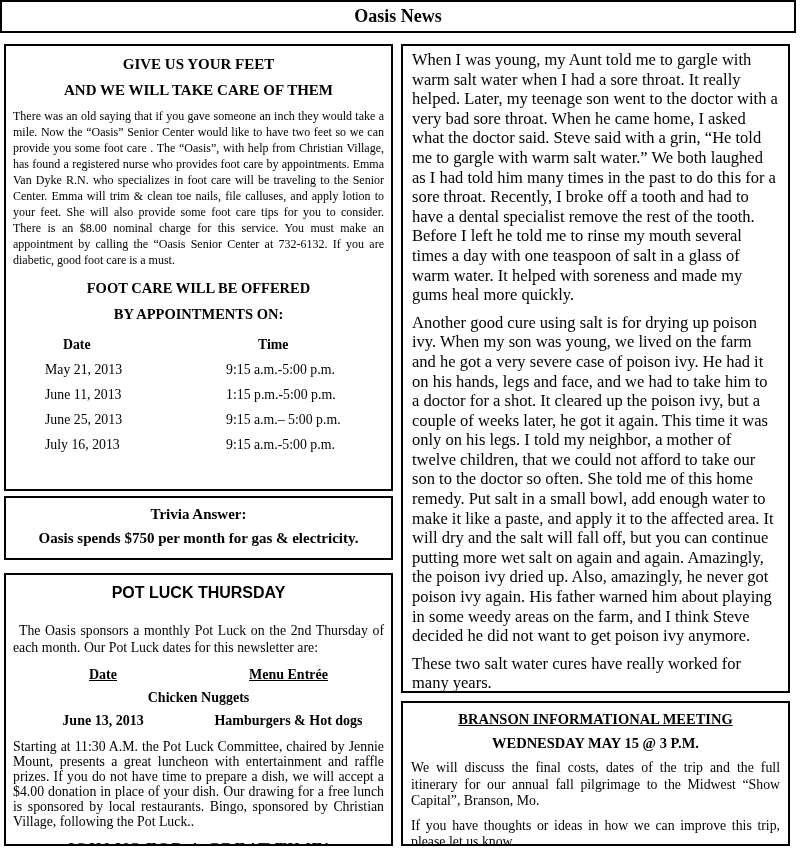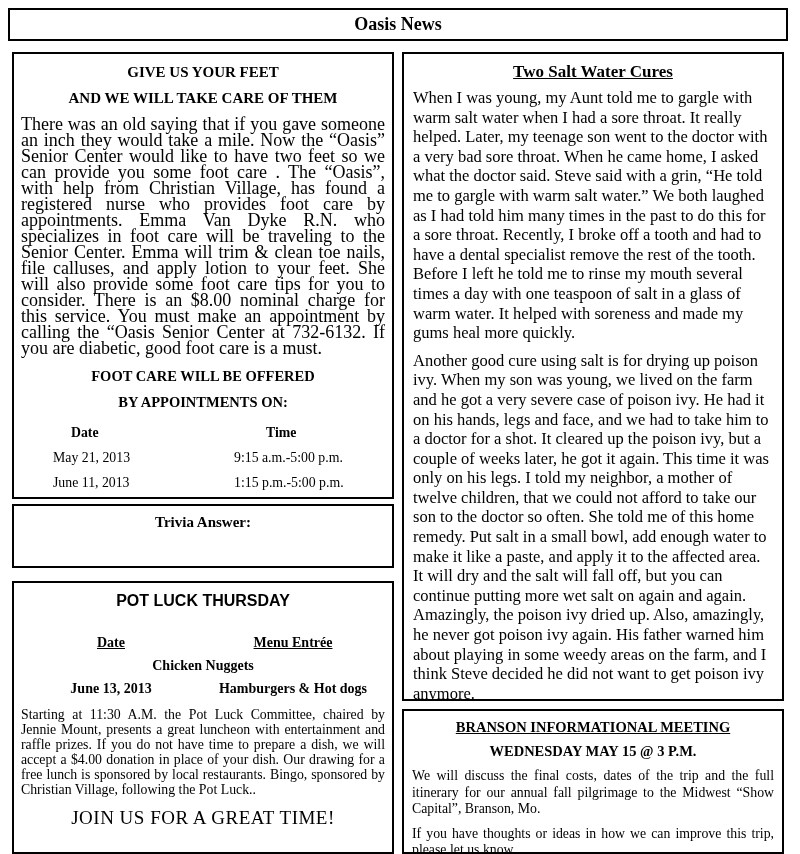--- a/index.html
+++ b/index.html
@@ -4,39 +4,39 @@
 <style>
   * { margin: 0; padding: 0; box-sizing: border-box; }
   html, body { background: #ffffff; }
   body {
     width: 800px; height: 854px;
     font-family: "Liberation Serif", serif;
     color: #000000;
     position: relative;
     overflow: hidden;
   }
-  .page { width: 796px; height: 854px; padding: 8px; }
+  .page { width: 796px; height: 854px; padding: 0; }
   .box { border: 2px solid #000000; background: #ffffff; overflow: hidden; }
 
   
   .header-box {
     height: 33px;
     margin: 0 0 11px 0;
     display: flex; align-items: center; justify-content: center;
   }
   .header-title { font-size: 18px; font-weight: bold; }
 
   
   .columns { display: flex; gap: 8px; padding: 0 4px; height: 802px; }
   .col { width: 389px; display: flex; flex-direction: column; }
 
   
   .box-footcare { height: 447px; padding: 6px 7px 0 7px; }
   .fc-head { text-align: center; font-weight: bold; font-size: 15px; margin-top: 4px; margin-bottom: 9px; }
-  .fc-body { font-size: 18px; line-height: 16px; text-align: justify; margin-top: 4px; }
+  .fc-body { font-size: 12px; line-height: 16px; text-align: justify; margin-top: 4px; }
   .fc-sched-head { text-align: center; font-weight: bold; font-size: 14.5px; margin-top: 12px; margin-bottom: 9px; }
   .fc-table { margin-top: 4px; }
   .fc-row { display: flex; font-size: 13.8px; line-height: 25px; }
   .fc-row .c1 { width: 185px; padding-left: 32px; }
   .fc-row .c2 { flex: 1; padding-left: 28px; }
   .fc-row.hdr { font-weight: bold; }
   .fc-row.hdr .c1 { padding-left: 50px; }
   .fc-row.hdr .c2 { padding-left: 60px; }
 
   
@@ -105,24 +105,26 @@
           </div>
           <div class="fc-row">
             <span class="c1">July 16, 2013</span>
             <span class="c2">9:15 a.m.-5:00 p.m.</span>
           </div>
         </div>
       </section>
 
       <section class="box box-trivia">
         <div class="trivia-head">Trivia Answer:</div>
+        <div class="trivia-answer">Oasis spends $750 per month for gas &amp;  electricity.</div>
       </section>
 
       <section class="box box-potluck">
         <div class="pl-head">POT LUCK THURSDAY</div>
+        <p class="pl-intro">The Oasis sponsors a monthly Pot Luck on the 2nd Thursday of each month.  Our Pot Luck dates for this newsletter are:</p>
         <div class="pl-table">
           <div class="pl-row hdr">
             <span class="c1"><span class="u">Date</span></span>
             <span class="c2"><span class="u">Menu Entrée</span></span>
           </div>
           <div class="pl-row">
             <span class="c2">Chicken Nuggets</span>
           </div>
           <div class="pl-row">
             <span class="c1">June 13, 2013</span>
@@ -131,21 +133,20 @@
         </div>
         <p class="pl-details">Starting at 11:30 A.M. the Pot Luck Committee, chaired by Jennie Mount, presents a great luncheon with  entertainment and raffle prizes. If you do not have time to prepare a dish, we will accept a $4.00 donation in place of your dish.  Our  drawing for a free lunch is sponsored by local restaurants.  Bingo, sponsored by Christian Village, following the Pot Luck..</p>
         <div class="pl-closing">JOIN US FOR A GREAT TIME!</div>
       </section>
 
     </div>
 
     <div class="col">
 
       <section class="box box-saltwater">
-        <div class="sw-head">Two Salt Water Cures</div>
         <p class="sw-p">When I was young, my Aunt told me to gargle with warm salt water when I had a sore throat. It really helped. Later, my teenage son went to the doctor with a very bad sore throat. When he came home, I asked what the doctor said. Steve said with a grin, “He told me to gargle with warm salt water.” We both laughed as I had told him many times in the past to do this for a sore throat. Recently, I broke off a tooth and had to have a dental specialist remove the rest of the tooth.  Before I left he told me to rinse my mouth several times a day with one teaspoon of salt in a glass of warm water.  It helped with soreness and made my gums heal more quickly.</p>
         <p class="sw-p">Another good cure using salt is for drying up poison ivy. When my son was young, we lived on the farm and he got a very severe case of poison ivy. He had it on his hands, legs and face, and we had to take him to a doctor for a shot. It cleared up the poison ivy, but a couple of weeks later, he got it again. This time it was only on his legs. I told my neighbor, a mother of twelve children, that we could not afford to take our son to the doctor so often. She told me of this home remedy. Put salt in a small bowl, add enough water to make it like a paste, and apply it to the affected area. It will dry and the salt will fall off, but you can continue putting more wet salt on again and again. Amazingly, the poison ivy dried up. Also, amazingly, he never got poison ivy again. His father warned him about playing in some weedy areas on the farm, and I think Steve decided he did not want to get poison ivy anymore.</p>
         <p class="sw-p">These two salt water cures have really worked for many years.</p>
 
       </section>
 
       <section class="box box-branson">
         <div class="br-head">BRANSON INFORMATIONAL MEETING</div>
         <div class="br-subhead">WEDNESDAY MAY 15 @ 3 P.M.</div>
         <p class="br-p">We will discuss the final costs, dates of the trip and the full itinerary for our annual fall pilgrimage to the Midwest “Show Capital”, Branson, Mo.</p>

